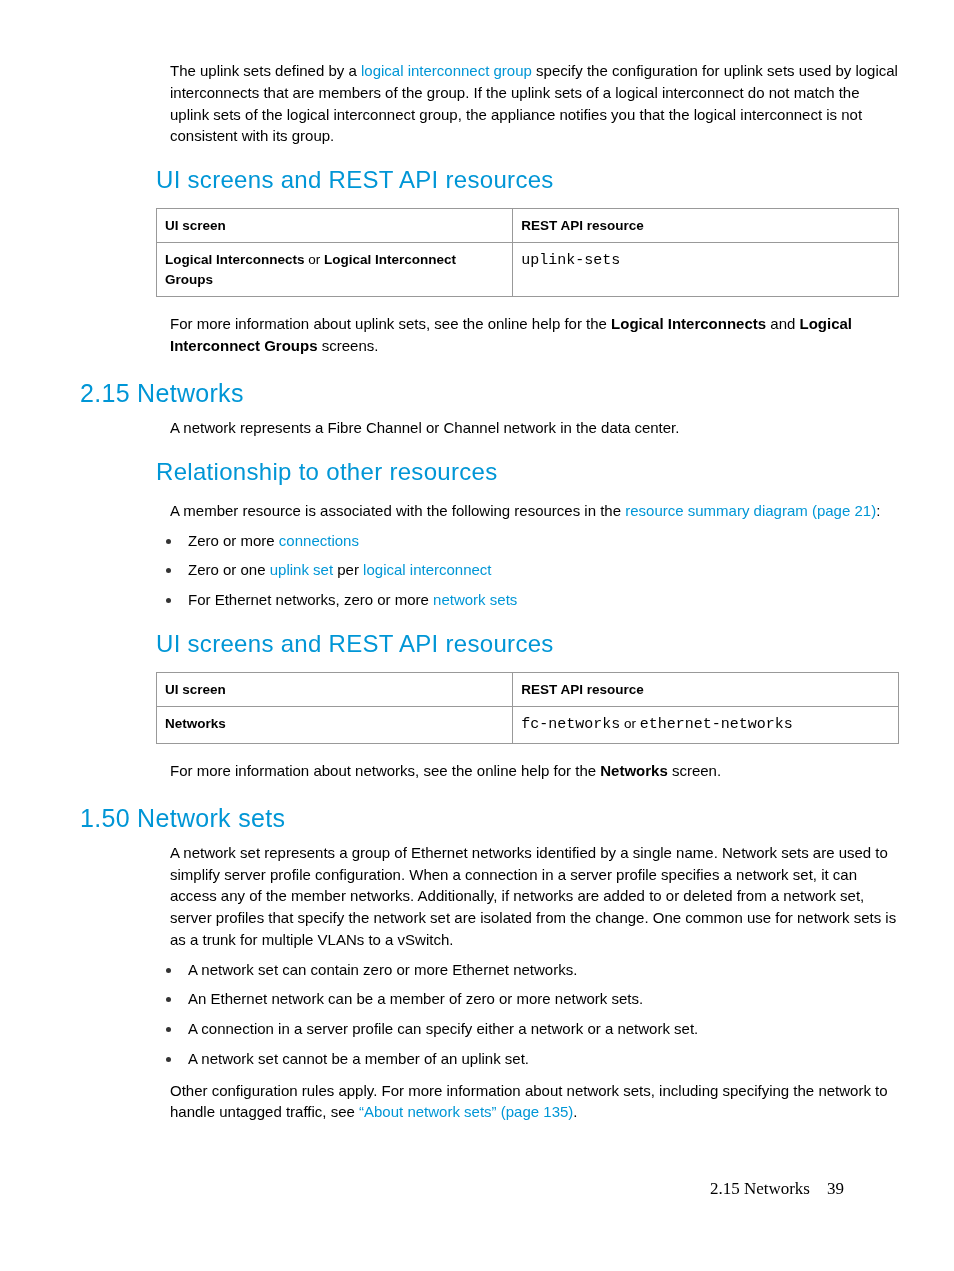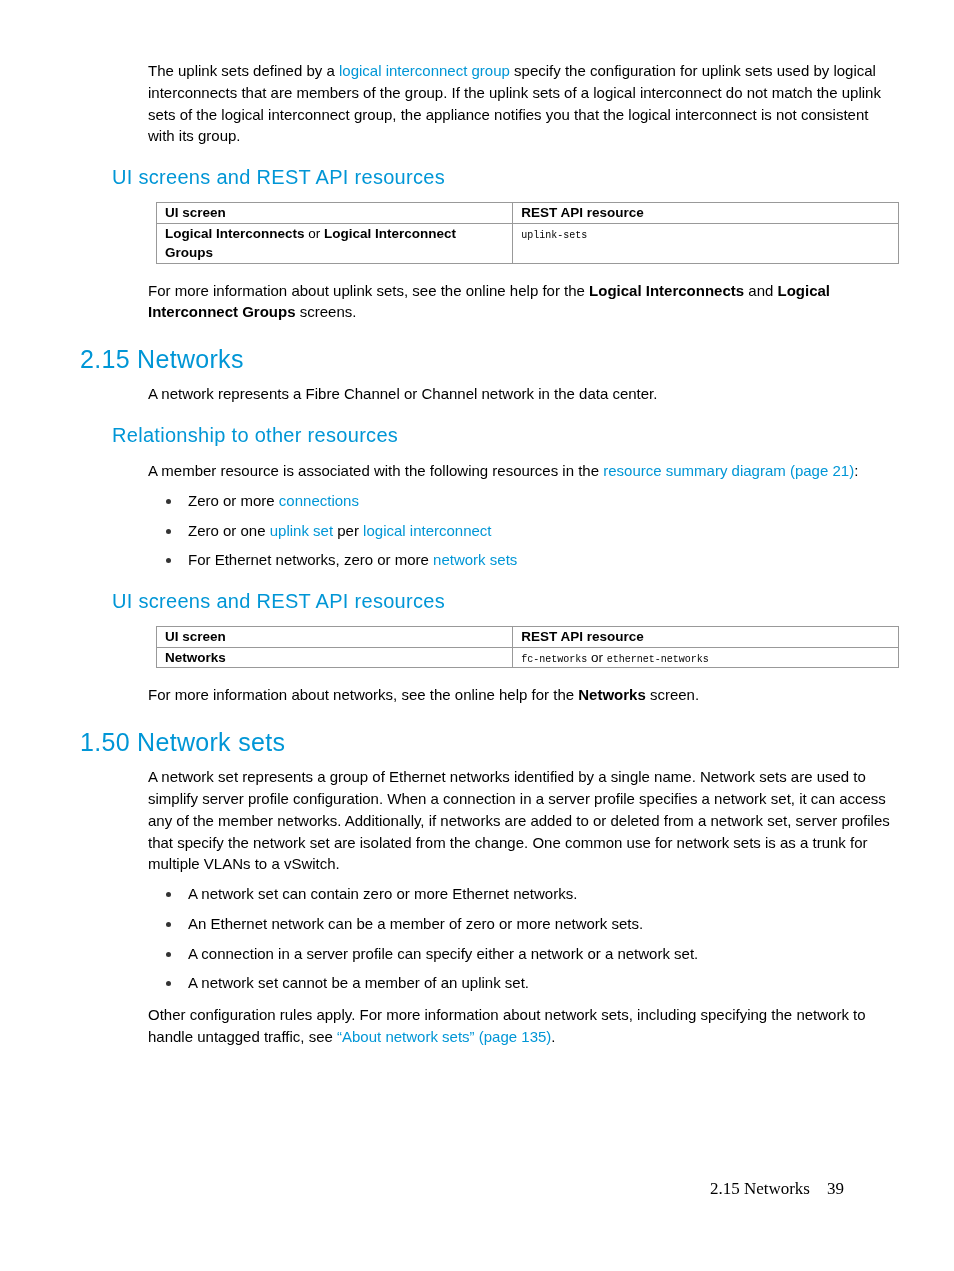--- a/index.html
+++ b/index.html
@@ -6,36 +6,36 @@
     font-family: Arial, Helvetica, sans-serif;
     font-size: 15px;
     color: #000;
     margin: 0;
     padding: 60px 55px 40px 80px;
     width: 954px;
     box-sizing: border-box;
     line-height: 1.45;
   }
   p { margin: 0 0 8px 0; }
-  .body-text { margin-left: 68px; }
+  .body-text { margin-left: 90px; }
   a, .link { color: #0096d6; text-decoration: none; }
   h2 {
     font-family: Arial, Helvetica, sans-serif;
     font-weight: normal;
     color: #0096d6;
     font-size: 25px;
     margin: 18px 0 6px 0;
     letter-spacing: 0.3px;
   }
   h3 {
     font-family: Arial, Helvetica, sans-serif;
     font-weight: normal;
     color: #0096d6;
-    font-size: 20px;
-    margin: 16px 0 10px 32px;
+    font-size: 24px;
+    margin: 16px 0 10px 76px;
     letter-spacing: 0.3px;
   }
   ul {
     margin: 6px 0 10px 76px;
     padding-left: 26px;
   }
   ul li {
     margin-bottom: 8px;
     padding-left: 6px;
   }
@@ -44,26 +44,26 @@
     border-collapse: collapse;
     width: calc(100% - 76px);
     margin-left: 76px;
     margin-top: 8px;
     margin-bottom: 16px;
     font-size: 13.5px;
   }
   th, td {
     border: 1px solid #999;
     text-align: left;
-    padding: 0 8px;
+    padding: 7px 8px;
     vertical-align: top;
   }
   th { font-weight: bold; }
   td.col-ui { width: 48%; }
-  code, .mono { font-family: "Courier New", monospace; font-size: 10px; }
+  code, .mono { font-family: "Courier New", monospace; font-size: 15px; }
   .footer {
     position: absolute;
     bottom: 38px;
     right: 55px;
     font-size: 17px;
     font-family: Liberation Serif, serif;
   }
   .page-wrap { position: relative; min-height: 1180px; }
   b { font-weight: bold; }
 </style>

